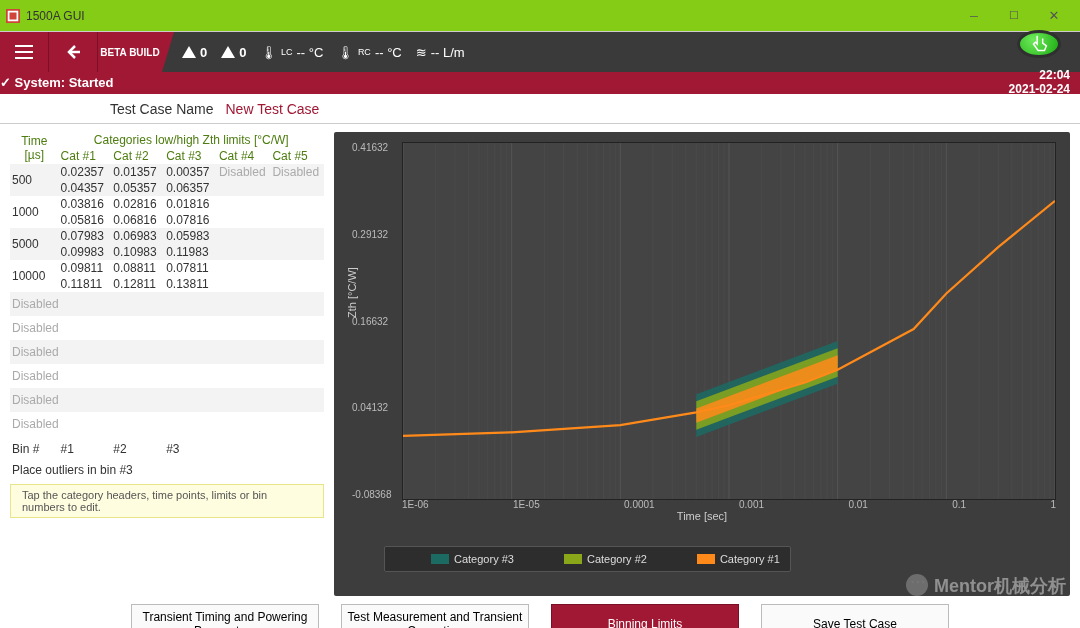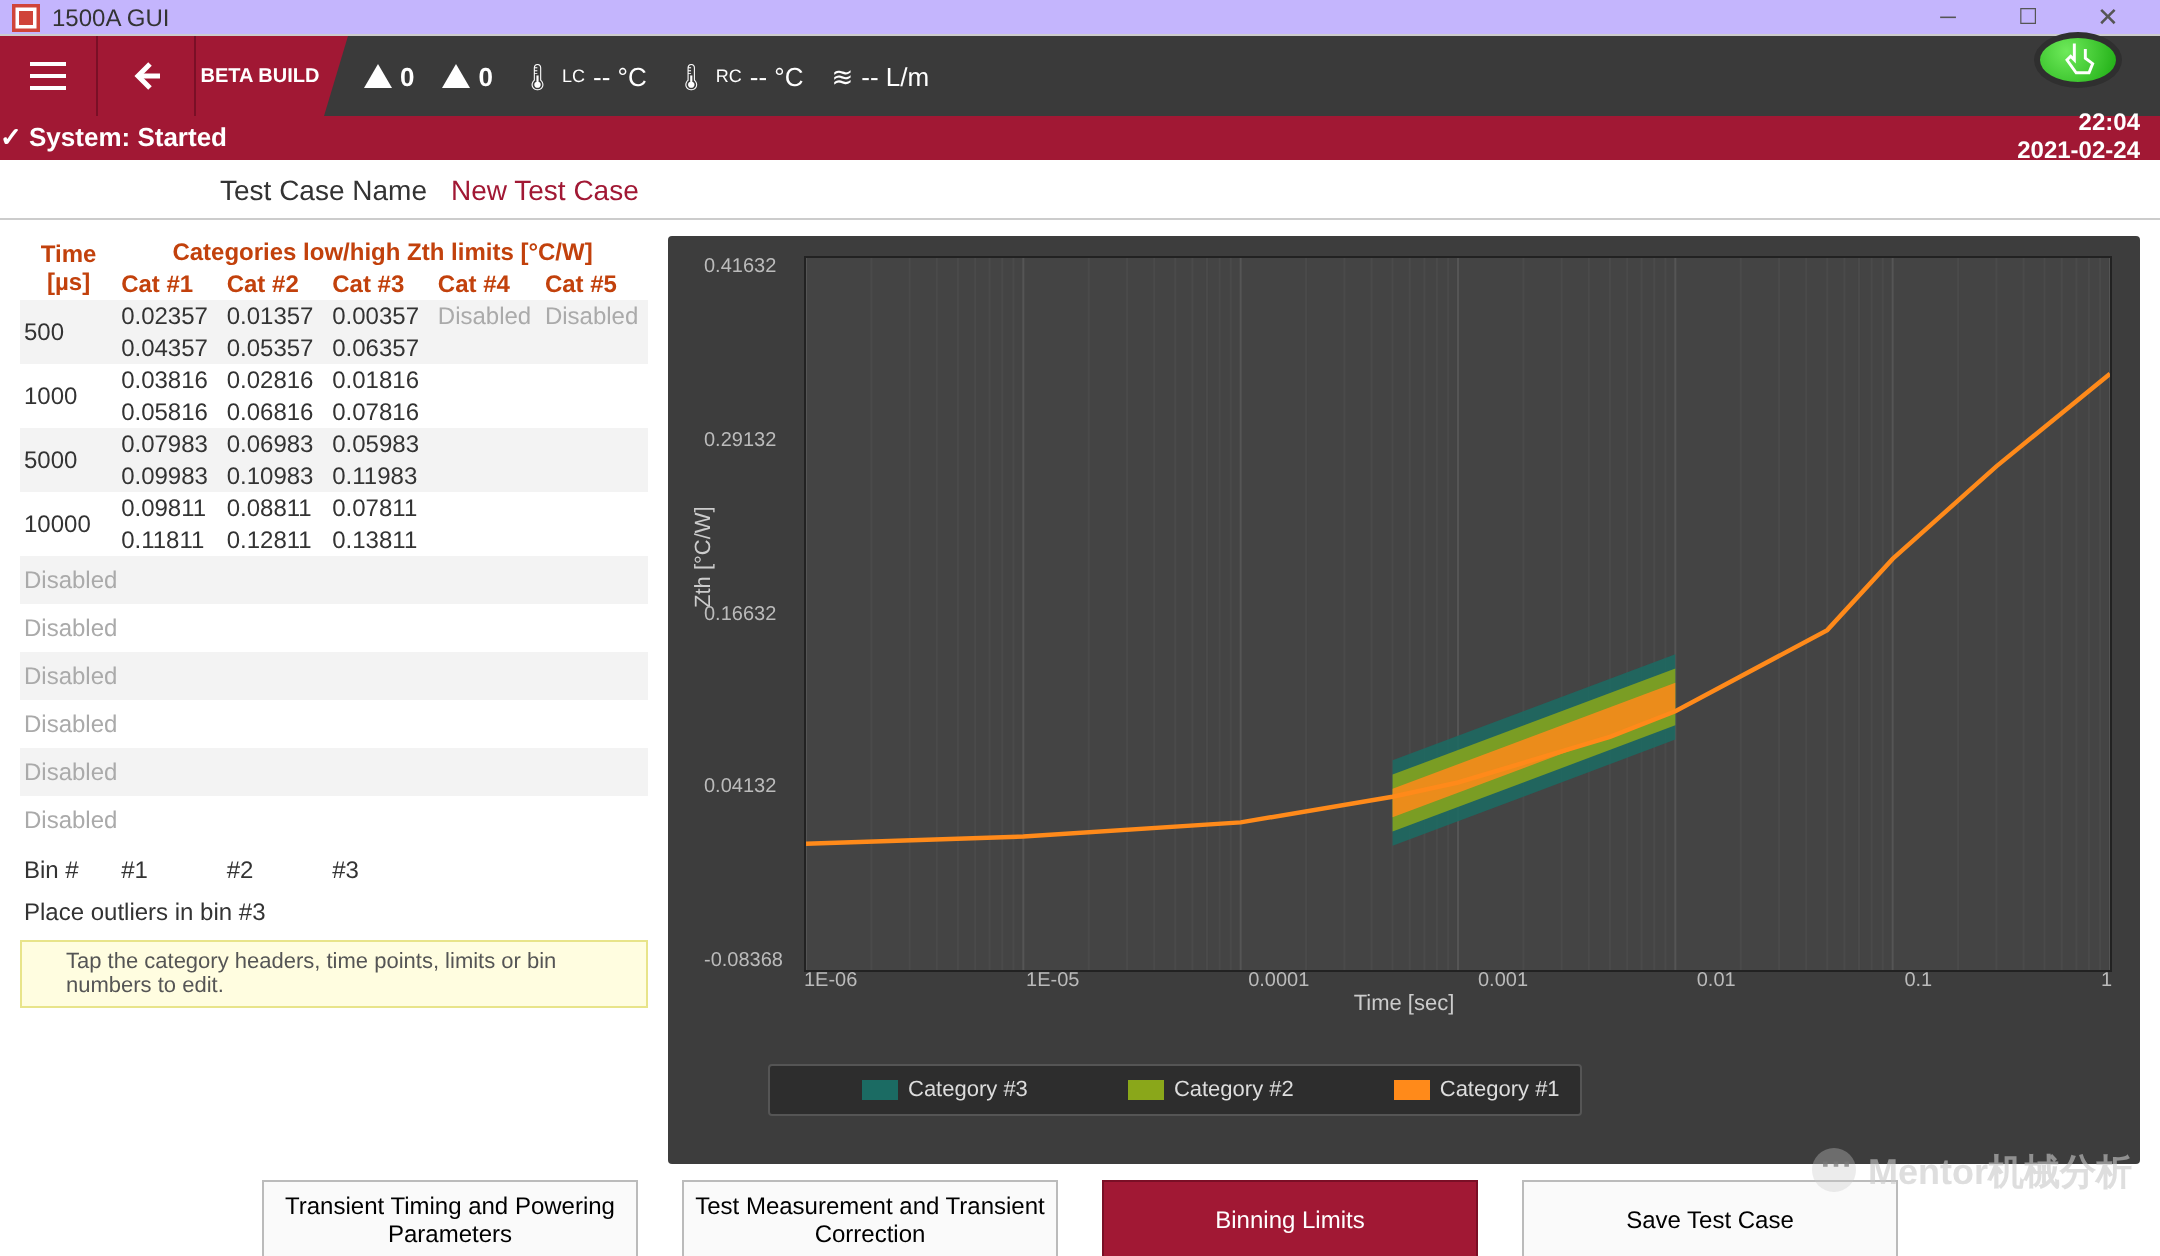--- a/index.html
+++ b/index.html
@@ -1,17 +1,17 @@
 <!DOCTYPE html>
 <html><head>
 <meta charset="utf-8">
 <style>
   * { box-sizing: border-box; margin: 0; padding: 0; }
   html, body { width: 1080px; height: 628px; font-family: "Segoe UI", Arial, sans-serif; background: #fff; overflow: hidden; }
-  .titlebar { height: 18px; background: #c4b5fd; border-bottom: 1px solid #ccc; display: flex; align-items: center; padding: 0 6px; font-size: 12px; color: #333; }
+  .titlebar { height: 32px; background: #84cc16; border-bottom: 1px solid #ccc; display: flex; align-items: center; padding: 0 6px; font-size: 12px; color: #333; }
   .titlebar .app-ico { width: 14px; height: 14px; margin-right: 6px; }
   .titlebar-spacer { flex: 1; }
   .win-btn { width: 40px; height: 26px; display: flex; align-items: center; justify-content: center; color: #555; font-size: 11px; }
   .win-close { font-size: 13px; }
 
   .topbar { height: 40px; background: #a11834; display: flex; align-items: center; color: #fff; position: relative; }
   .tb-btn { width: 48px; height: 40px; display: flex; align-items: center; justify-content: center; }
   .hamburger, .back svg { fill: #fff; }
   .divider { width: 1px; height: 40px; background: #7a0f26; }
   .beta { width: 64px; text-align: center; font-size: 10px; font-weight: bold; line-height: 11px; }
@@ -28,31 +28,31 @@
 
   .crumb { height: 30px; display: flex; align-items: center; border-bottom: 1px solid #ccc; padding: 0 32px 0 110px; font-size: 14px; }
   .crumb-label { color: #333; margin-right: 12px; }
   .crumb-val { color: #a11834; }
 
   .main { display: flex; height: 480px; }
 
   
   .left { width: 330px; padding: 8px 6px 6px 10px; font-size: 12px; color: #333; }
   .tbl { width: 100%; border-collapse: collapse; }
-  .tbl th { color: #c2410c; font-weight: bold; padding: 1px 2px; font-size: 12px; }
+  .tbl th { color: #4d7c0f; font-weight: normal; padding: 1px 2px; font-size: 12px; }
   .tbl td { padding: 1px 2px; font-size: 12px; }
   .row-alt { background: #f3f3f3; }
   .th-top { text-align: center; }
   .catcell { text-align: left; width: 50px; }
   .timecell { width: 46px; }
   .disabled { color: #aaa; }
   .disabled-row td { color: #aaa; padding: 5px 2px; }
   .binrow td { padding: 6px 2px; }
   .outlier { padding: 6px 2px; }
-  .hint { background: #fffde0; border: 1px solid #e8e48a; padding: 4px 22px; margin-top: 6px; font-size: 11px; color: #555; }
+  .hint { background: #fffde0; border: 1px solid #e8e48a; padding: 4px 11px; margin-top: 6px; font-size: 11px; color: #555; }
 
   
   .chartwrap { flex: 1; background: #3d3d3d; margin: 8px 10px 8px 4px; position: relative; border-radius: 2px; }
   .plot { position: absolute; left: 68px; right: 14px; top: 10px; bottom: 96px; background: #444; border: 1px solid #222; }
   .plot svg { width: 100%; height: 100%; }
   .xlabel { position: absolute; bottom: 74px; left: 0; right: 0; text-align: center; color: #ccc; font-size: 11px; }
   .ylabel { position: absolute; left: 12px; top: 40%; transform: rotate(-90deg); transform-origin: left top; color: #ccc; font-size: 11px; }
   .xticks { position: absolute; bottom: 86px; left: 68px; right: 14px; display: flex; justify-content: space-between; color: #bbb; font-size: 10px; }
   .yticks { position: absolute; left: 18px; top: 10px; bottom: 96px; width: 46px; display: flex; flex-direction: column; justify-content: space-between; color: #bbb; font-size: 10px; text-align: left; }
   .legend-box { position: absolute; left: 50px; bottom: 24px; background: #2d2d2d; border: 1px solid #555; padding: 6px 10px; display: flex; gap: 14px; color: #ddd; font-size: 11px; border-radius: 2px; }

